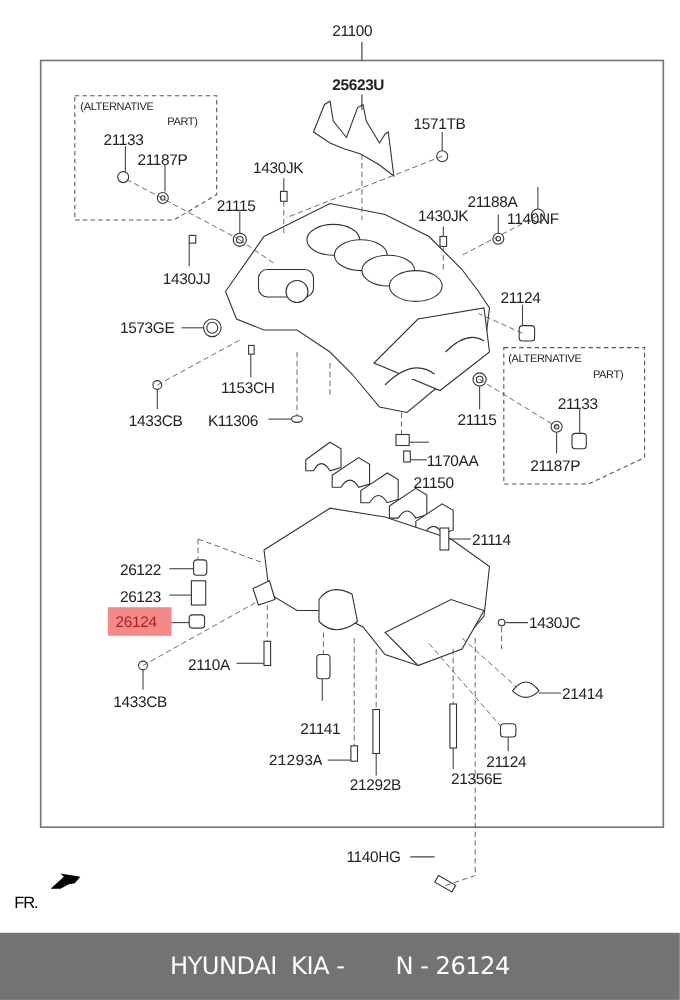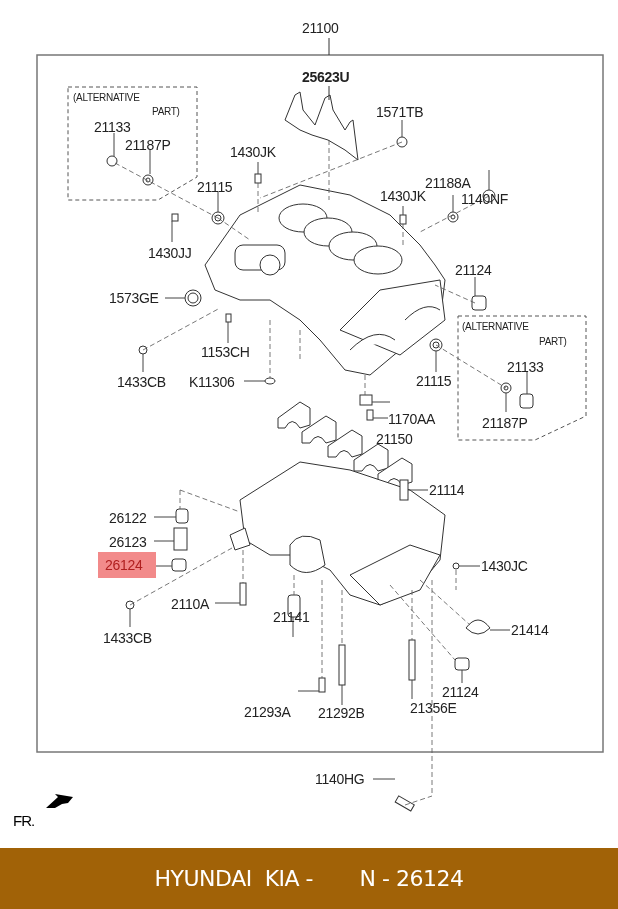--- a/index.html
+++ b/index.html
@@ -4,21 +4,21 @@
 <style>
   html, body { margin:0; padding:0; background:#ffffff; }
   body { width:618px; height:909px; position:relative; overflow:hidden; font-family:"Liberation Sans", sans-serif; }
   #diagram { position:absolute; left:0; top:0; width:548px; height:848px; }
   .lbl { position:absolute; font-family:"Liberation Sans", sans-serif; font-size:14px; color:#222; white-space:nowrap; line-height:16px; letter-spacing:-0.3px; }
   .lbl.part { cursor:pointer; }
   .highlight { position:absolute; background:#f28a8a; }
   .hl-text { color:#b02020; }
   .alt-note { position:absolute; font-size:10px; color:#222; line-height:16px; white-space:pre; letter-spacing:-0.3px; }
   .fr { position:absolute; left:13px; top:812px; font-size:15px; color:#000; font-family:"Liberation Sans", sans-serif; letter-spacing:-1px; }
-  #footer { position:absolute; left:0; top:848px; width:618px; height:61px; background:#a16207; color:#ffffff; display:flex; align-items:center; justify-content:center; font-size:22px; font-family:"DejaVu Sans", sans-serif; letter-spacing:-0.5px; }
+  #footer { position:absolute; left:0; top:848px; width:618px; height:61px; background:#737373; color:#ffffff; display:flex; align-items:center; justify-content:center; font-size:22px; font-family:"DejaVu Sans", sans-serif; letter-spacing:-0.5px; }
   #footer span { white-space:pre; }
 </style>
 </head>
 <body>
 
 <div id="diagram">
   <svg width="618" height="848" viewBox="0 0 618 848" style="position:absolute;left:0;top:0;">
 
     <rect x="37" y="55" width="566" height="697" fill="none" stroke="#777" stroke-width="1.5"></rect>
     <line x1="329" y1="38" x2="329" y2="55" stroke="#333" stroke-width="1"></line>
@@ -196,24 +196,24 @@
   <div class="lbl part" style="left:429px;top:482px;">21114</div>
   <div class="lbl part" style="left:109px;top:510px;">26122</div>
   <div class="lbl part" style="left:109px;top:534px;">26123</div>
 
   <div class="highlight" style="left:98px;top:552px;width:58px;height:26px;"></div>
   <div class="lbl part hl-text" style="left:105px;top:557px;">26124</div>
 
   <div class="lbl part" style="left:481px;top:558px;">1430JC</div>
   <div class="lbl part" style="left:171px;top:596px;">2110A</div>
   <div class="lbl part" style="left:103px;top:630px;">1433CB</div>
-  <div class="lbl part" style="left:273px;top:609px;">21141</div>
+  <div class="lbl part" style="left:273px;top:654px;">21141</div>
   <div class="lbl part" style="left:511px;top:622px;">21414</div>
   <div class="lbl part" style="left:442px;top:684px;">21124</div>
-  <div class="lbl part" style="left:244px;top:704px;">21293A</div>
+  <div class="lbl part" style="left:244px;top:684px;font-family:Liberation Mono, monospace;">21293A</div>
   <div class="lbl part" style="left:318px;top:705px;">21292B</div>
   <div class="lbl part" style="left:410px;top:700px;">21356E</div>
   <div class="lbl part" style="left:315px;top:771px;">1140HG</div>
 
   <div class="fr">FR.</div>
 </div>
 
 <div id="footer">
   <span>HYUNDAI  KIA</span>
   <span> - </span>

